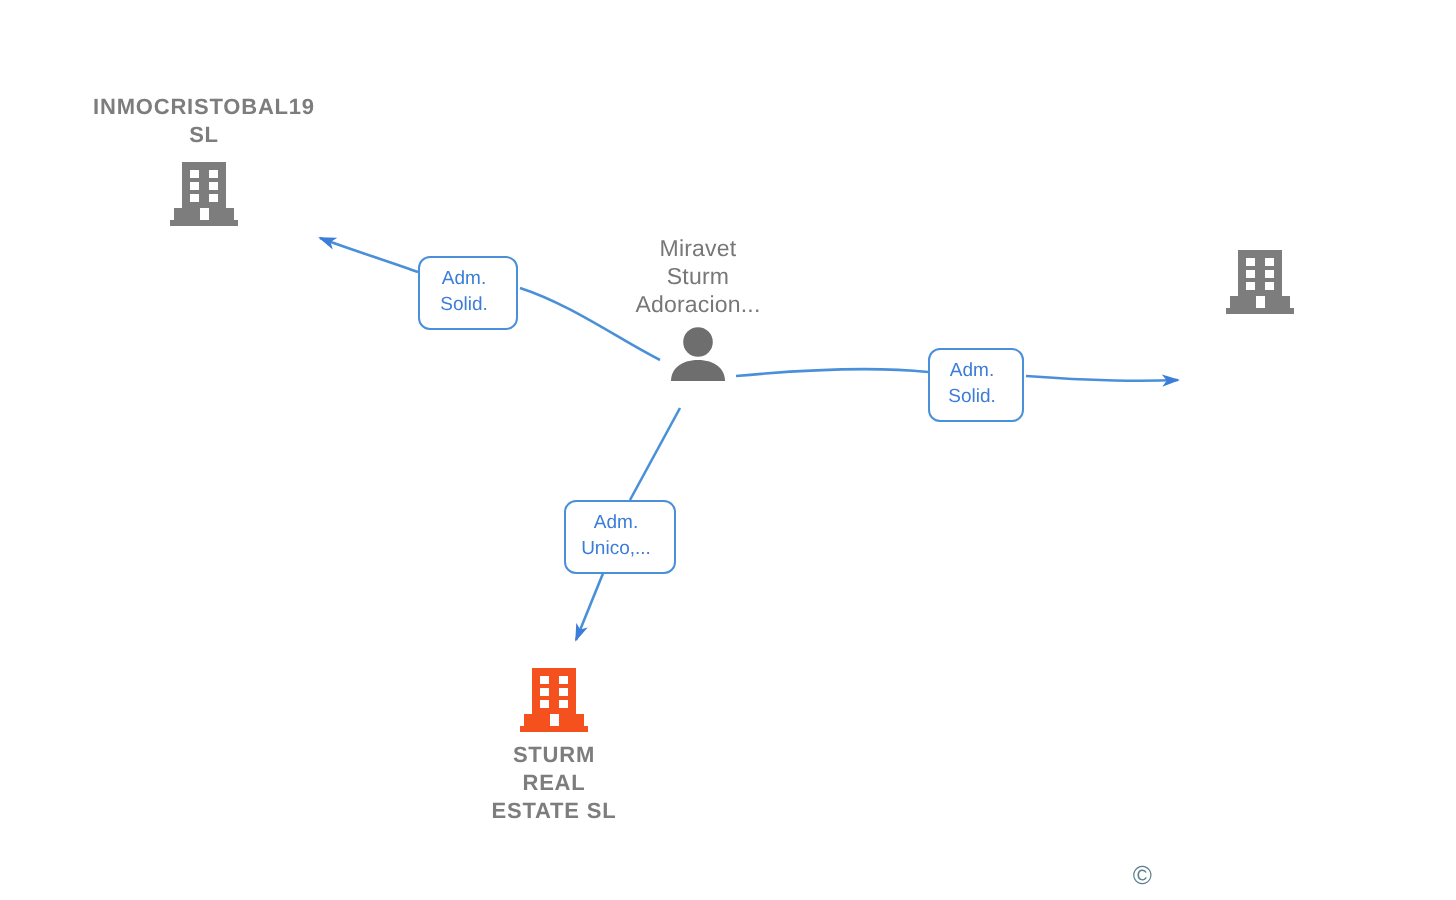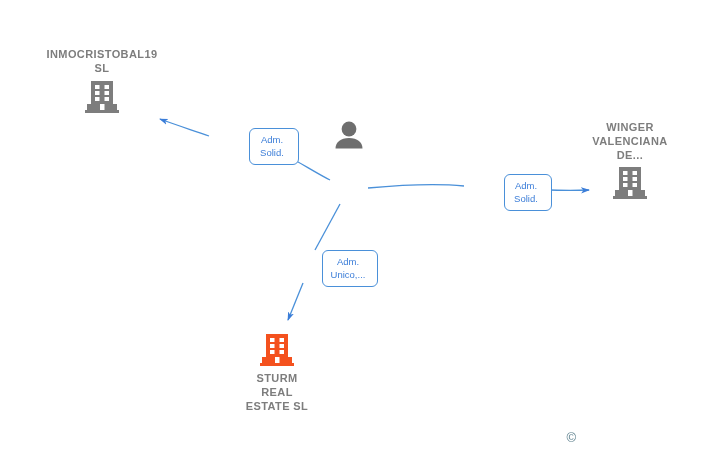--- a/index.html
+++ b/index.html
@@ -78,21 +78,20 @@
     border: 1px solid #4a90d9;
     border-radius: 6px;
     background: #ffffff;
     color: #3b7dd8;
     font-size: 9.5px;
     line-height: 13px;
     text-align: center;
     padding: 4px 10px 5px 6px;
     white-space: pre-line;
     box-sizing: border-box;
-    margin-left: 40px;
   }
   #edge-label-left   { left: 209px; top: 128px; width: 50px; }
   #edge-label-right  { left: 464px; top: 174px; width: 48px; }
   #edge-label-bottom { left: 282px; top: 250px; width: 56px; }
 
   
   #watermark {
     position: absolute;
     right: 8px;
     bottom: 6px;
@@ -159,32 +158,32 @@
         <rect x="11" y="11" width="4.5" height="4"></rect>
         <rect x="20.5" y="11" width="4.5" height="4"></rect>
         <rect x="11" y="17" width="4.5" height="4"></rect>
         <rect x="20.5" y="17" width="4.5" height="4"></rect>
         <rect x="16" y="24" width="4.5" height="6"></rect>
       </g>
     </svg>
   </div>
 
   <div class="node" id="node-miravet">
+    <div class="node-label person">Miravet
+Sturm
+Adoracion...</div>
     <svg class="node-icon" width="32" height="28" viewBox="0 0 32 28" xmlns="http://www.w3.org/2000/svg">
       <g fill="#6e6e6e">
         <circle cx="16" cy="8" r="7.4"></circle>
         <path d="M16,17 C24.5,17 29.5,21.5 29.5,27.5 L2.5,27.5 C2.5,21.5 7.5,17 16,17 Z"></path>
       </g>
     </svg>
   </div>
 
   <div class="node" id="node-winger">
-    <div class="node-label">WINGER
-VALENCIANA
-DE...</div>
     <svg class="node-icon" width="36" height="34" viewBox="0 0 36 34" xmlns="http://www.w3.org/2000/svg">
       <g fill="#7d7d7d">
         <rect x="7" y="1" width="22" height="29"></rect>
         <rect x="3" y="24" width="30" height="6"></rect>
         <rect x="1" y="30" width="34" height="3"></rect>
       </g>
       <g fill="#ffffff">
         <rect x="11" y="5" width="4.5" height="4"></rect>
         <rect x="20.5" y="5" width="4.5" height="4"></rect>
         <rect x="11" y="11" width="4.5" height="4"></rect>

